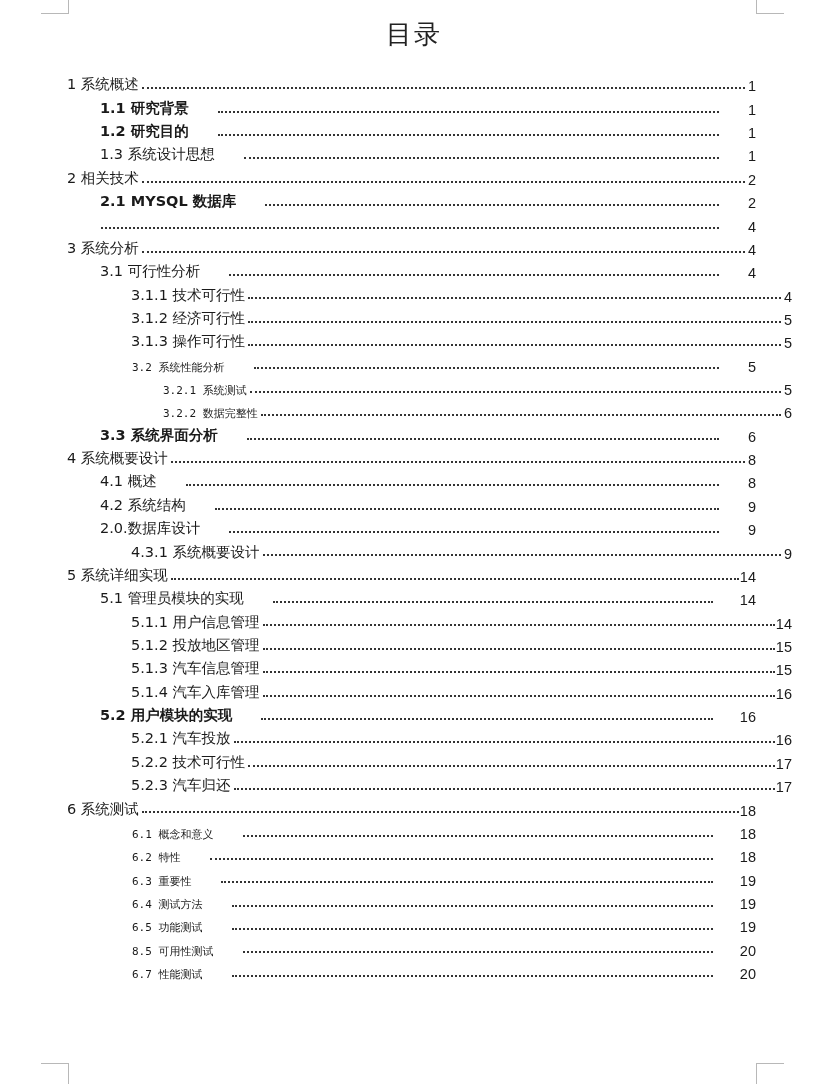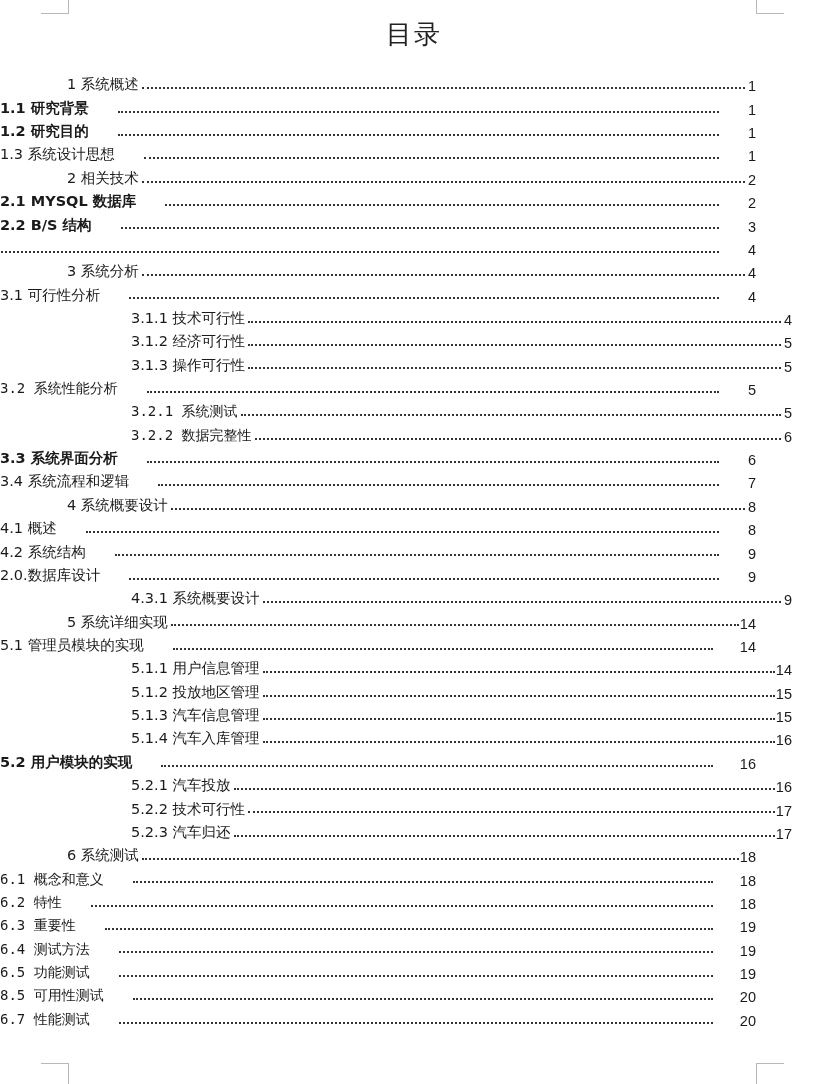--- a/index.html
+++ b/index.html
@@ -11,24 +11,24 @@
   .c-bl { left: 41px; top: 1063px; width: 27px; height: 21px; border-right-width: 1px; border-top-width: 1px; }
   .c-br { left: 756px; top: 1063px; width: 27px; height: 21px; border-left-width: 1px; border-top-width: 1px; }
   .title { position: absolute; left: 4px; right: 0; top: 17px; text-align: center;
            font-family: "DejaVu Serif", "Liberation Serif", serif; font-size: 26px; color: #222; letter-spacing: 2px; }
   .toc { position: absolute; left: 0; top: 71px; width: 824px; }
   .row { position: relative; height: 23.37px; display: flex; align-items: flex-end; font-size: 14.5px; }
   .row .label { white-space: nowrap; background: #fff; padding-right: 2px; position: relative; z-index: 1; }
   .row .leader { flex: 1; height: 1px; margin: 0 1px; border-bottom: 2px dotted #333; align-self: center; position: relative; top: 5px; }
   .row .page { white-space: nowrap; font-family: "Liberation Sans", sans-serif; font-size: 14.5px; text-align: right; min-width: 10px; }
   .lvl1 { padding-left: 67px; padding-right: 68px; }
-  .lvl2 { padding-right: 68px; gap: 26px; }
+  .lvl2 { padding-left: 100px; padding-right: 68px; gap: 26px; }
   .lvl3 { padding-left: 131px; padding-right: 32px; }
   .bold { font-weight: bold; }
-  .mono { font-family: "DejaVu Sans Mono", "Liberation Mono", monospace; font-size: 14px; }
+  .mono { font-family: "DejaVu Sans Mono", "Liberation Mono", monospace; font-size: 11px; margin-left: 32px; }
 </style>
 </head>
 <body>
 
 <div class="corner c-tl"></div>
 <div class="corner c-tr"></div>
 <div class="corner c-bl"></div>
 <div class="corner c-br"></div>
 
 <div class="title">目录</div>
@@ -58,25 +58,20 @@
       <span class="label">2 相关技术</span>
       <span class="leader"></span>
       <span class="page">2</span>
     </div>
     <div class="row lvl2">
       <span class="label bold">2.1 MYSQL 数据库</span>
       <span class="leader"></span>
       <span class="page">2</span>
     </div>
     <div class="row lvl2">
-      <span class="label bold">2.2 B/S 结构</span>
-      <span class="leader"></span>
-      <span class="page">3</span>
-    </div>
-    <div class="row lvl2">
       <span class="leader"></span>
       <span class="page">4</span>
     </div>
     <div class="row lvl1">
       <span class="label">3 系统分析</span>
       <span class="leader"></span>
       <span class="page">4</span>
     </div>
     <div class="row lvl2">
       <span class="label">3.1 可行性分析</span>
@@ -111,25 +106,20 @@
     <div class="row lvl3">
       <span class="label mono">3.2.2  数据完整性</span>
       <span class="leader"></span>
       <span class="page">6</span>
     </div>
     <div class="row lvl2">
       <span class="label bold">3.3 系统界面分析</span>
       <span class="leader"></span>
       <span class="page">6</span>
     </div>
-    <div class="row lvl2">
-      <span class="label">3.4 系统流程和逻辑</span>
-      <span class="leader"></span>
-      <span class="page">7</span>
-    </div>
     <div class="row lvl1">
       <span class="label">4 系统概要设计</span>
       <span class="leader"></span>
       <span class="page">8</span>
     </div>
     <div class="row lvl2">
       <span class="label">4.1 概述</span>
       <span class="leader"></span>
       <span class="page">8</span>
     </div>

